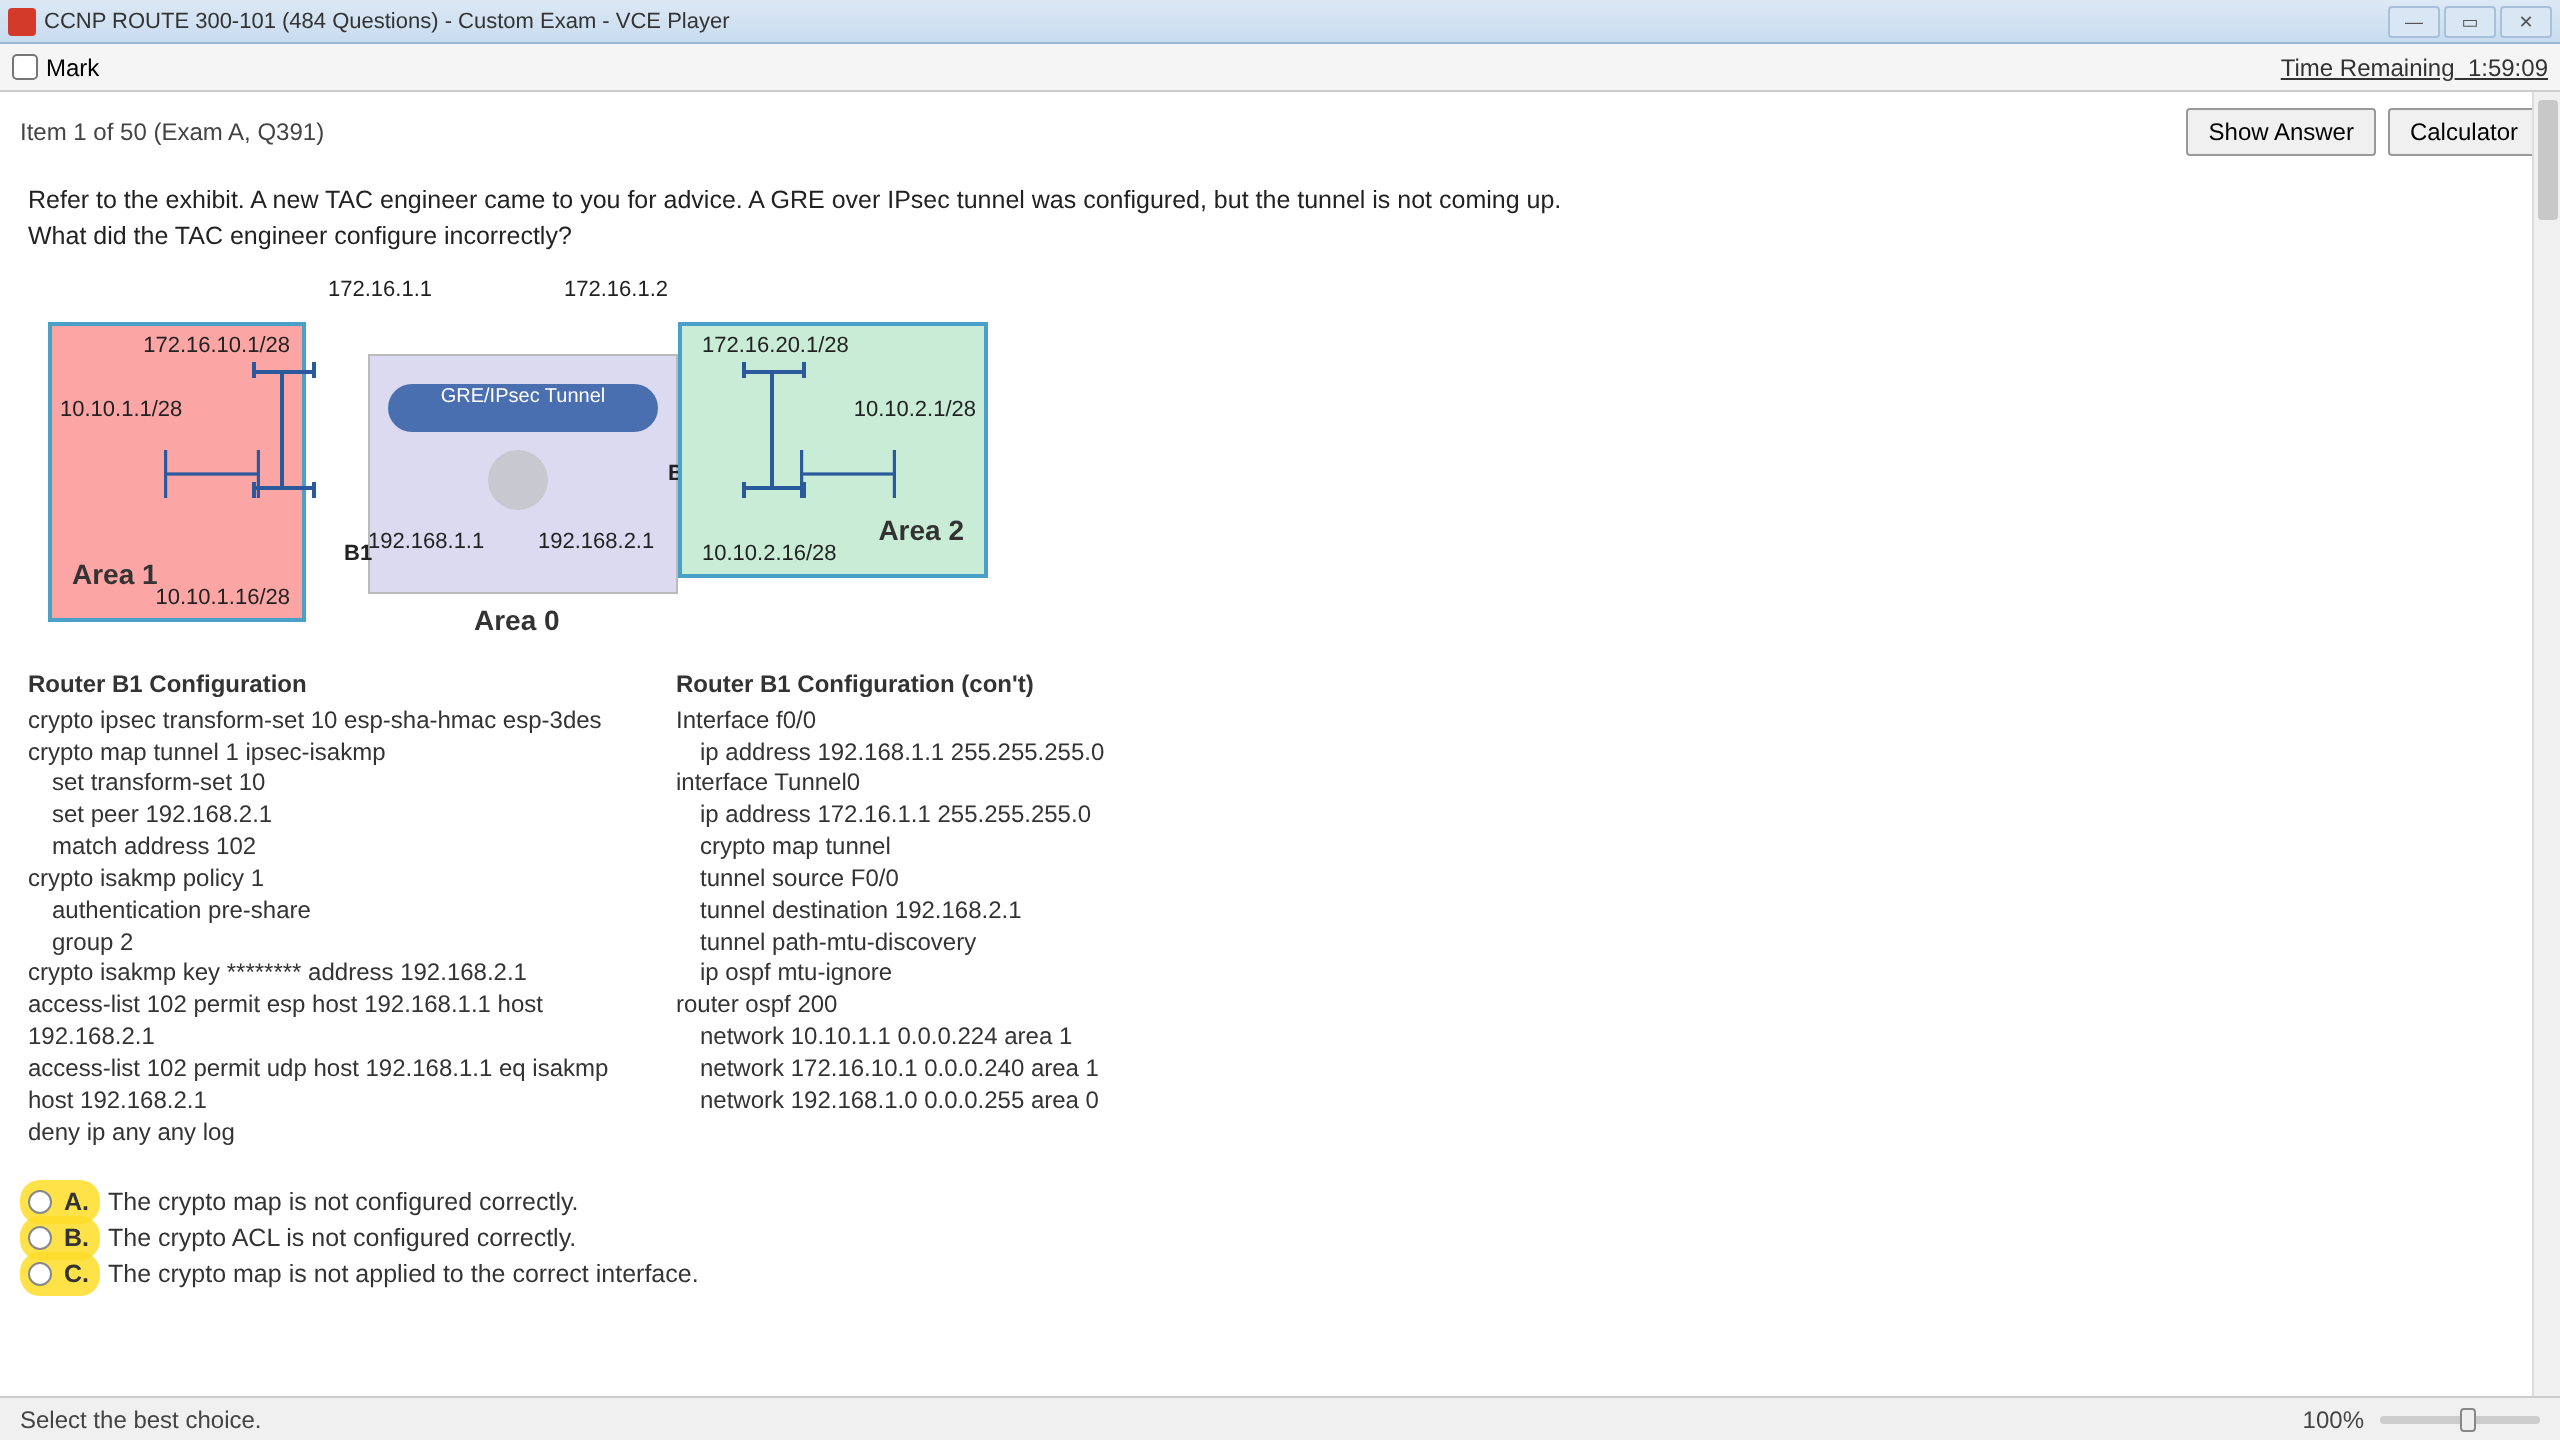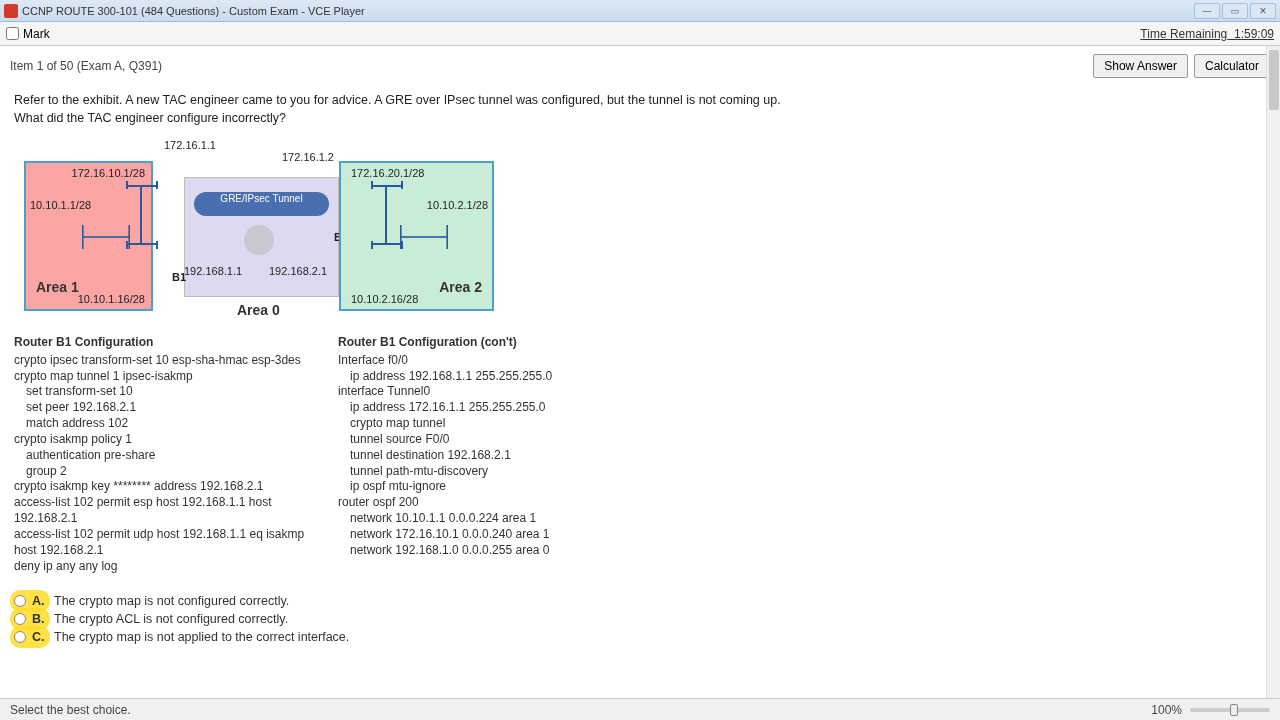--- a/index.html
+++ b/index.html
@@ -22,21 +22,21 @@
   .toolbar-row .spacer { flex:1; }
   .toolbar-row button { font-size: 12px; padding: 4px 10px; background: #f0f0f0; border: 1px solid #999; border-radius: 2px; margin-left: 6px; cursor: pointer; }
   
   .content { position: absolute; top: 86px; left: 0; right: 0; bottom: 24px; padding: 6px 14px; overflow: hidden; font-size: 12px; color: #333; }
   
   .question-text { font-size: 12.5px; color: #222; line-height: 1.4; margin-bottom: 10px; }
   
   .diagram { width: 480px; height: 190px; position: relative; margin-top: 4px; margin-bottom: 8px; }
   .netbox { position:absolute; border: 2px solid #4aa0c8; background: #cde8e3; }
   .netbox.area1 { left: 10px; top: 24px; width: 129px; height: 150px; background:#fca5a5; }
-  .netbox.area2 { left: 325px; top: 24px; width: 155px; height: 150px; background:#c9ecd6; }
+  .netbox.area2 { left: 325px; top: 24px; width: 155px; height: 128px; background:#c9ecd6; }
   .midbox { position:absolute; left:170px; top:40px; width:155px; height:120px; background:#dcdaf0; border:1px solid #bbb; }
   .tunnel { position:absolute; left:180px; top:55px; width:135px; height:24px; background:#4a6fb0; border-radius:12px; color:#fff; font-size:10px; text-align:center; line-height:12px; padding-top:1px; }
   .iplabel { position:absolute; font-size:11px; color:#222; }
   .arealabel { position:absolute; font-size:14px; font-weight:bold; color:#333; }
   .nettopo { position:absolute; width:50px; height:60px; }
   .nettopo .vline { position:absolute; left:24px; top:0; width:2px; height:60px; background:#2a5a9c; }
   .nettopo .hline { position:absolute; top:0; left:10px; width:30px; height:2px; background:#2a5a9c; }
   .nettopo .hline2 { position:absolute; bottom:0; left:10px; width:30px; height:2px; background:#2a5a9c; }
   .nettopo .tick { position:absolute; width:2px; height:8px; background:#2a5a9c; }
   
@@ -90,21 +90,21 @@
 </div>
 
 <div class="content">
   <div class="question-text">
     <span>Refer to the exhibit. A new TAC engineer came to you for advice. A GRE over IPsec tunnel was configured, but the tunnel is not coming up.</span><br>
     <span>What did the TAC engineer configure incorrectly?</span>
   </div>
 
   <div class="diagram">
     <div class="iplabel" style="left:150px; top:2px;">172.16.1.1</div>
-    <div class="iplabel" style="left:268px; top:14px;">172.16.1.2</div>
+    <div class="iplabel" style="left:268px; top:2px;">172.16.1.2</div>
 
     <div class="netbox area1">
       <div class="iplabel" style="right:6px; top:4px;">172.16.10.1/28</div>
       <div class="iplabel" style="left:4px; top:36px;text-align:right;">10.10.1.1/28</div>
       <div class="iplabel" style="right:6px; bottom:4px;">10.10.1.16/28</div>
       <div class="arealabel" style="left:10px; bottom:14px;">Area 1</div>
       <div class="nettopo" style="left:90px; top:22px;">
         <div class="vline"></div>
           <div class="hline"></div>
           <div class="hline2"></div>

